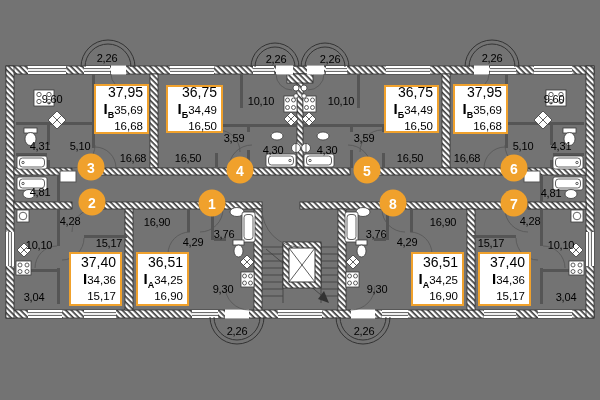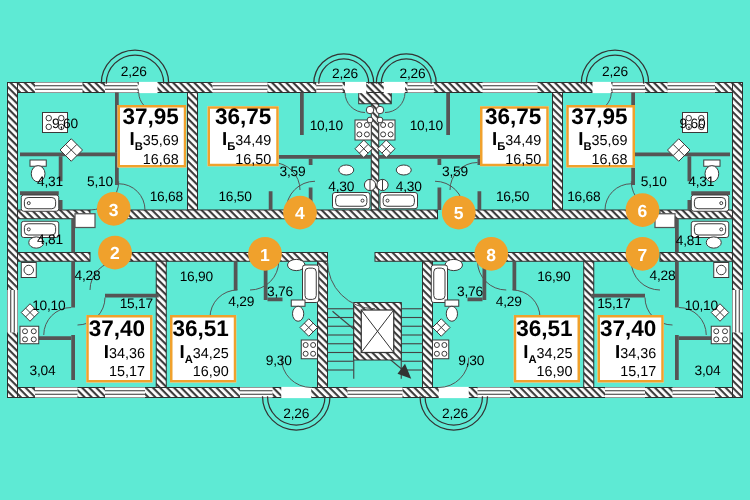--- a/index.html
+++ b/index.html
@@ -1,30 +1,30 @@
 <!DOCTYPE html>
 <html><head>
 <meta charset="utf-8">
 <style>
   html,body{margin:0;padding:0;background:#fff;}
-  .stage{position:relative;width:600px;height:400px;background:#5eead4;overflow:hidden;
+  .stage{position:relative;width:600px;height:400px;background:#737373;overflow:hidden;
          font-family:"Liberation Sans",sans-serif;}
   .stage svg{position:absolute;left:0;top:0;}
   .layer{position:absolute;left:0;top:0;width:600px;height:400px;pointer-events:none;}
   .room-label{position:absolute;transform:translate(-50%,-50%);font-size:11px;
               color:#000;white-space:nowrap;letter-spacing:-0.2px;}
   .badge{position:absolute;width:27px;height:27px;border-radius:50%;
          color:#fff;font-weight:bold;font-size:14px;display:flex;
          align-items:center;justify-content:center;transform:translate(-50%,-50%);}
   .info-box{position:absolute;box-sizing:border-box;background:#fff;
             display:flex;flex-direction:column;justify-content:center;
             padding:1px 4px 1px 3px;}
   .ib-row{display:flex;align-items:baseline;justify-content:flex-end;line-height:1.12;}
   .ib-row.mid{}
-  .ib-total{font-size:18px;font-weight:700;color:#000;}
+  .ib-total{font-size:14px;font-weight:400;color:#000;}
   .ib-val{font-size:11.5px;color:#000;}
   .ib-type{font-size:15px;font-weight:700;color:#000;line-height:1;}
   .ib-type sub{font-size:9px;font-weight:700;}
 </style>
 </head>
 <body>
 
 <div class="stage">
 
 <svg width="600" height="400" viewBox="0 0 600 400">

